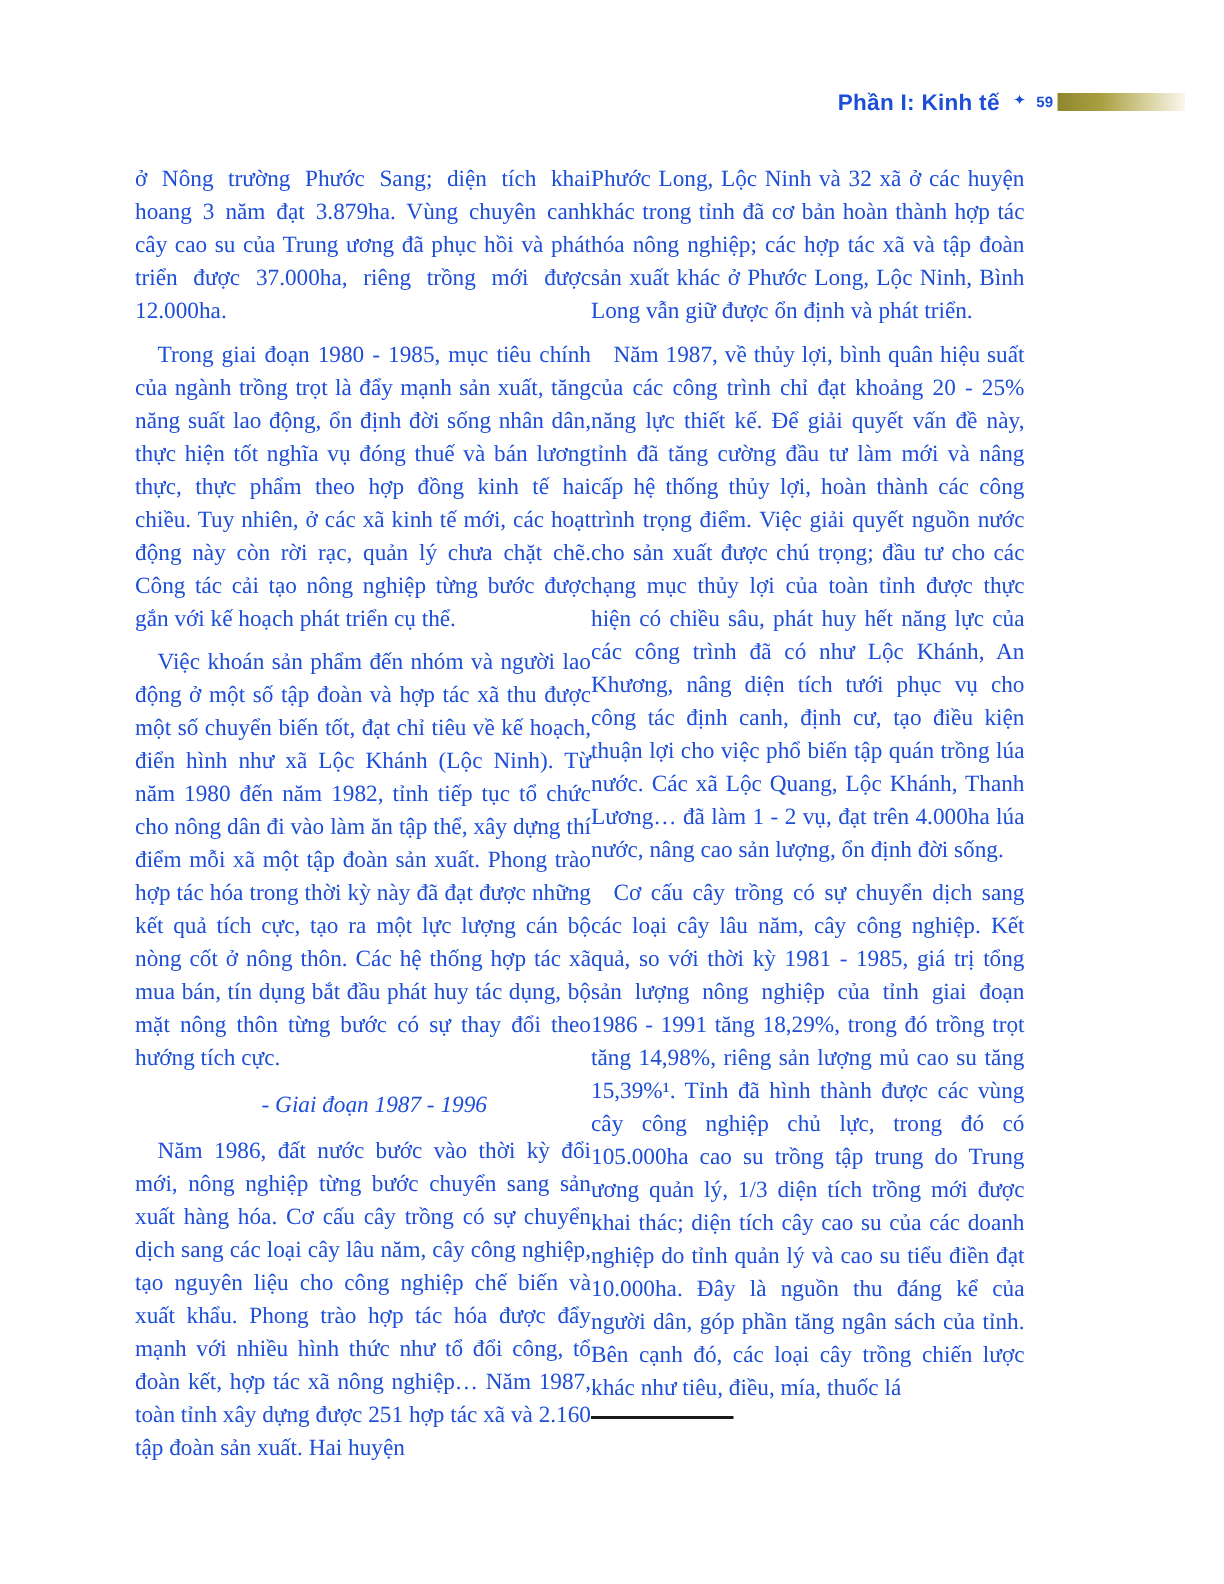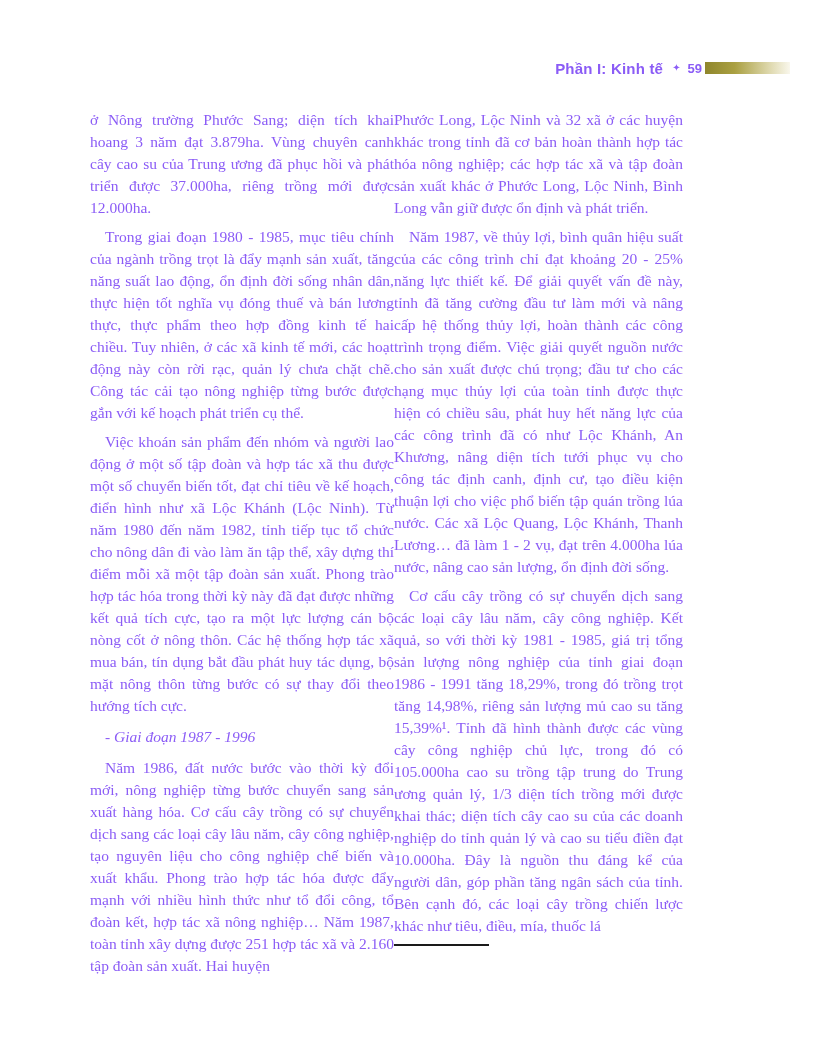--- a/index.html
+++ b/index.html
@@ -3,21 +3,21 @@
 <meta charset="utf-8">
 <style>
   html, body { margin: 0; padding: 0; background: #e8e8e8; }
   .page {
     position: relative;
     width: 816px;
     height: 1056px;
     margin: 0 auto;
     background: #ffffff;
     font-family: "Liberation Serif", serif;
-    color: #8b5cf6;
+    color: #1d4ed8;
     overflow: hidden;
   }
 
   
   .page-header {
     position: absolute;
     top: 59px;
     left: 0;
     right: 26px;
     height: 18px;
@@ -31,21 +31,21 @@
     font-weight: bold;
     letter-spacing: 0.2px;
     white-space: nowrap;
   }
   .header-diamond {
     font-size: 10px;
     margin: 0 7px 0 9px;
     line-height: 1;
   }
   .header-pageno {
-    font-size: 13px;
+    font-size: 10px;
     font-weight: bold;
     margin-right: 3px;
   }
   .header-bar {
     width: 85px;
     height: 12px;
     background: linear-gradient(90deg, #8f862c 0%, #aaa042 35%, #ddd7ab 75%, #f9f7ec 100%);
   }
 
   
@@ -62,21 +62,21 @@
   .para {
     margin: 0 0 7px 0;
     font-size: 15.5px;
     line-height: 22px;
     text-align: justify;
     text-indent: 15px;
   }
   .para.no-indent { text-indent: 0; }
   .para.heading-italic {
     font-style: italic;
-    text-align: left;
+    text-align: center;
     margin-top: 9px;
     margin-bottom: 9px;
   }
 
   
   .footnote { margin-top: 4px; }
   .footnote-rule {
     border: 0;
     border-top: 2px solid #1a1a1a;
     width: 95px;

